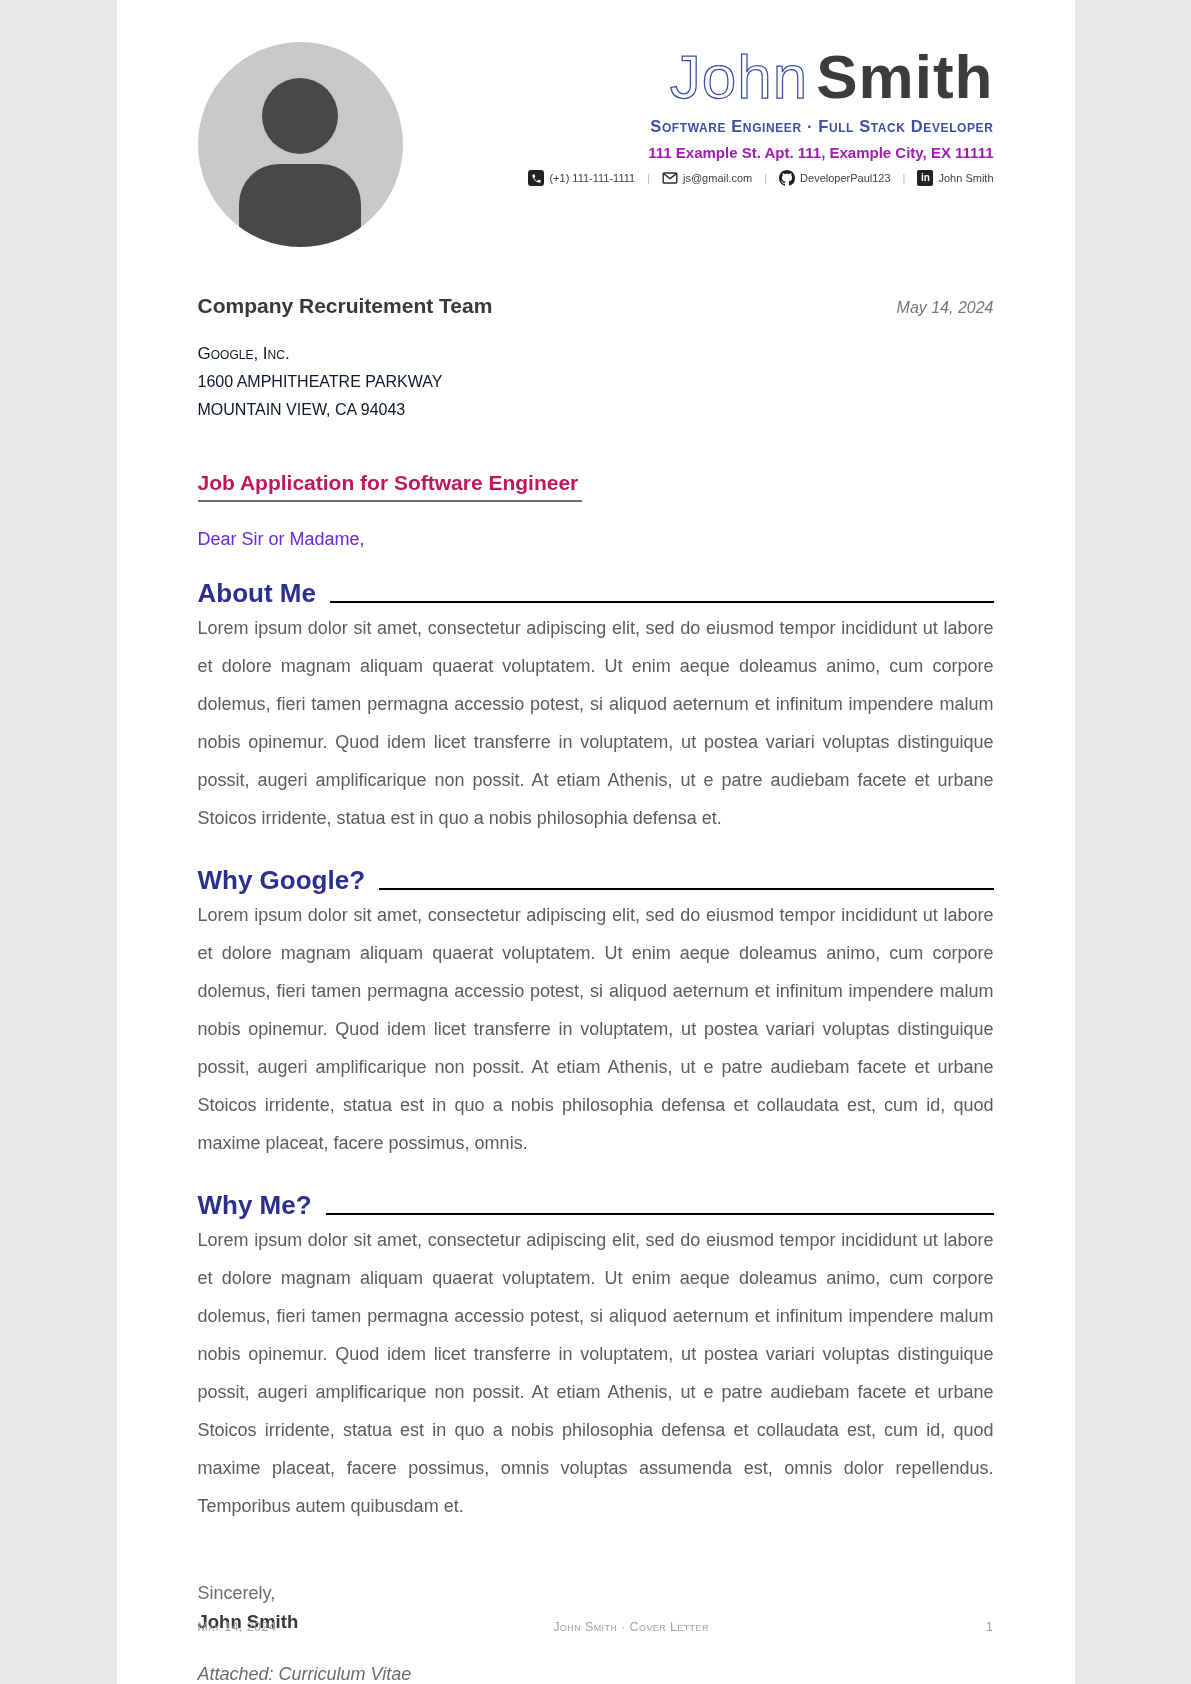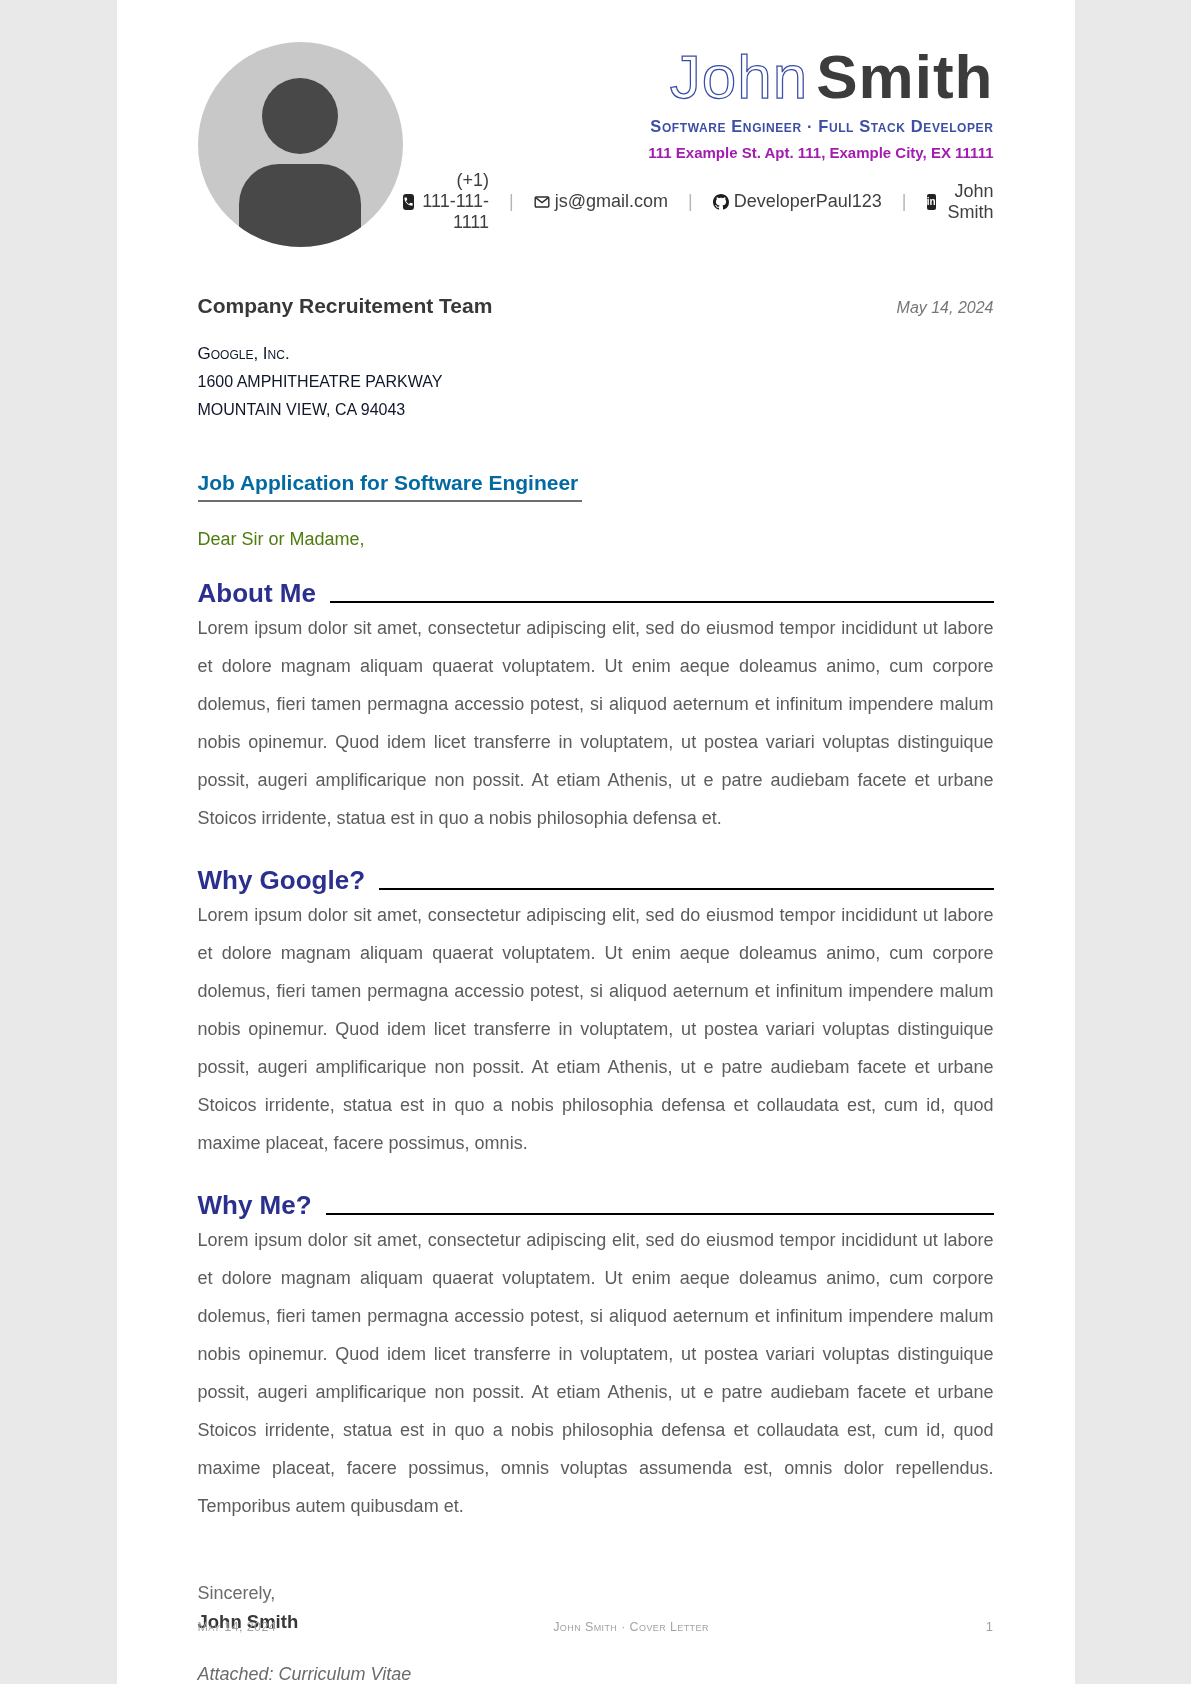--- a/index.html
+++ b/index.html
@@ -35,22 +35,22 @@
     font-weight:100; color:transparent;
     -webkit-text-stroke:1.25px #3a4da8;
   }
   .name .last { font-weight:bold; color:#3c3c3c; margin-left:8px; }
   .tagline {
     margin-top:8px; font-size:16.5px; font-weight:600; color:#3c4ea5;
     font-variant:small-caps; letter-spacing:0.6px;
   }
   .hdr-address { margin-top:8px; font-size:15px; font-weight:bold; color:#a21caf; }
   .contact-line {
-    margin-top:9px; font-size:18px; color:#3f3f3f;
-    display:flex; justify-content:flex-end; align-items:center; gap:18px;
+    margin-top:9px; font-size:11px; color:#3f3f3f;
+    display:flex; justify-content:flex-end; align-items:center; gap:10px;
   }
   .contact-item { display:inline-flex; align-items:center; gap:5px; }
   .sep { color:#b5b5b5; padding:0 2px; }
   .icon-box { display:inline-flex; align-items:center; justify-content:center; }
   .phone-badge, .li-badge {
     width:16px; height:16px; border-radius:3px; background:#222;
     display:inline-flex; align-items:center; justify-content:center;
   }
   .li-badge { border-radius:2px; }
   .li-badge::after {
@@ -60,24 +60,24 @@
 
   
   .recipient-row { display:flex; justify-content:space-between; align-items:baseline; margin-top:47px;gap:36px; }
   .recipient-name { font-size:21px; font-weight:bold; color:#383838; }
   .letter-date { font-size:16px; font-style:italic; color:#777; }
   .org-block { margin-top:22px; font-size:16px; color:#0f172a; line-height:28px; }
   .org-name { font-variant:small-caps; font-size:17px; }
 
   
   .subject {
-    display:inline-block; margin-top:47px; font-size:21px; font-weight:bold; color:#0369a1;
+    display:inline-block; margin-top:47px; font-size:21px; font-weight:bold; color:#be185d;
     border-bottom:2px solid #6e6e6e; padding-bottom:5px; padding-right:4px;
   }
-  .salutation { margin-top:27px; font-size:18px; color:#4d7c0f; }
+  .salutation { margin-top:27px; font-size:18px; color:#6d28d9; }
 
   .section { margin-top:28px; }
   .section-head { display:flex; align-items:flex-end; }
   .section-title { font-size:26px; font-weight:bold; color:#2b2f8e; white-space:nowrap; }
   .section-rule { flex:1 1 auto; height:2px; background:#000; margin-left:14px; margin-bottom:6px; }
   .section-body {
     font-size:18px; color:#5c5c5c; line-height:38px;
     text-align:justify;
   }
 

